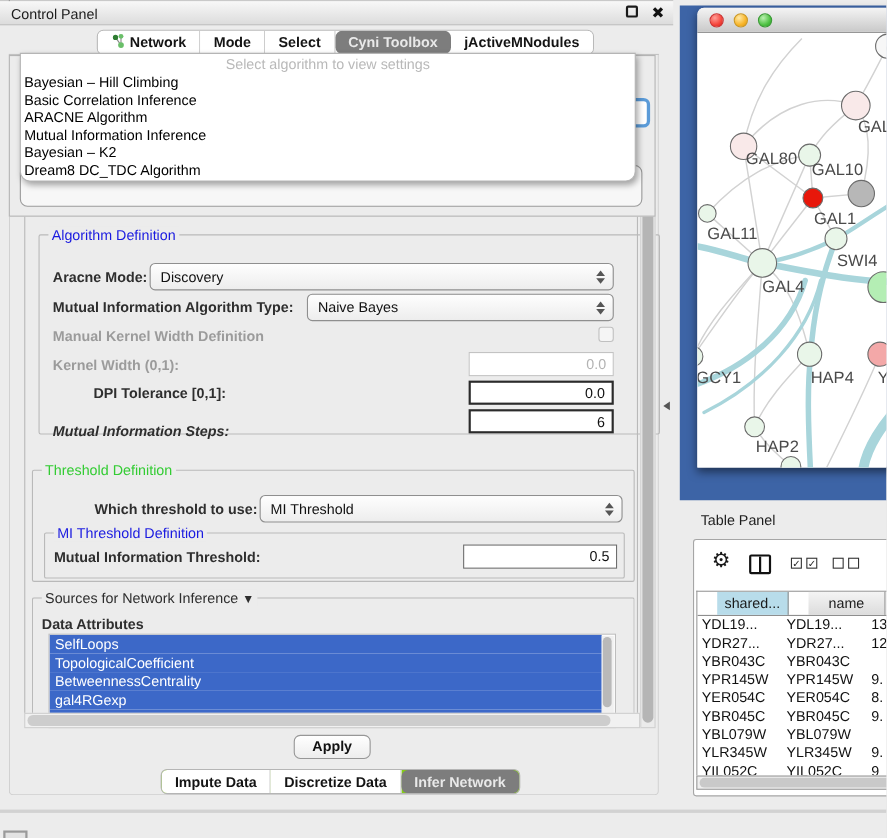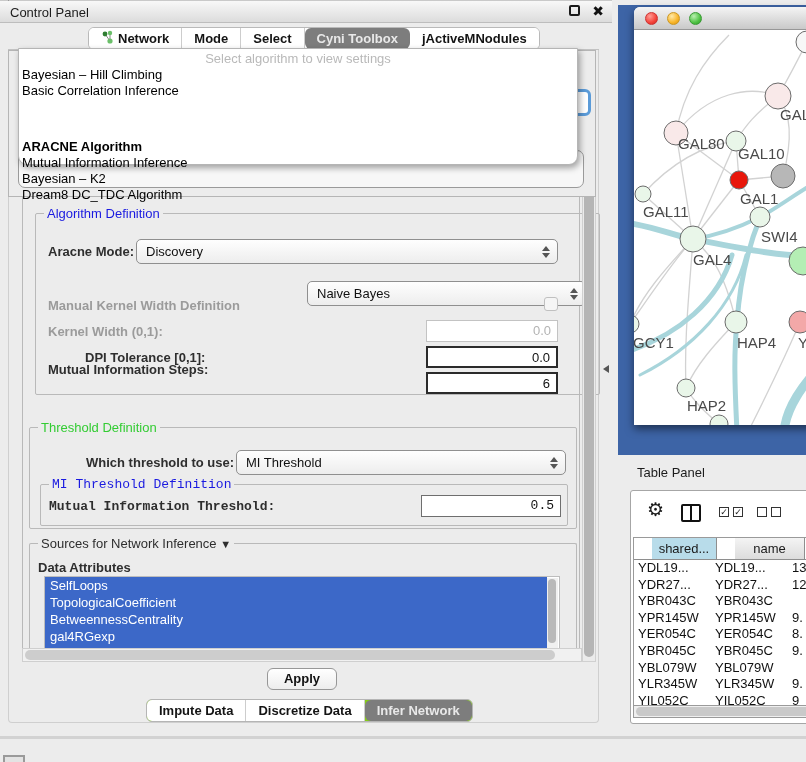--- a/index.html
+++ b/index.html
@@ -31,21 +31,21 @@
   
   .hidden-group { position:absolute; left:8px; top:50px; width:588px; height:147px; border:1px solid #b5b5b5; z-index:1; background:#ececec; }
   .hidden-combo { position:absolute; left:18px; top:150px; width:566px; height:38px; border:1px solid #9a9a9a; border-radius:7px; background:#f7f7f7; z-index:1; }
   .hidden-combo-focus { position:absolute; left:567px; top:89px; width:24px; height:27px; border:3px solid #5b9bd8; border-radius:6px; background:#fff; z-index:1; }
 
   
   .dropdown { position:absolute; left:18px; top:48px; width:560px; height:117px; background:#ffffff;
     border:1px solid #b5b5b5; border-radius:0 0 9px 9px; box-shadow:2px 3px 6px rgba(0,0,0,0.35); z-index:5; padding-top:2px; }
   .dd-prompt { text-align:center; color:#b9b9b9; font-size:13px; height:16px; line-height:16px; }
   .dd-item { font-size:13px; color:#000; height:16px; line-height:16px; padding-left:3px; white-space:nowrap; }
-  .dd-item.selected { font-weight:bold;margin-top:40px; }
+  .dd-item.selected { font-weight:normal; }
 
   
   .fieldset { position:absolute; border:1px solid #b9b9b9; border-radius:2px; }
   .legend { position:absolute; top:-8px; left:8px; background:#ececec; padding:0 3px; font-size:13px; color:#2e2e2e; white-space:nowrap; }
   .legend.blue { color:#1a1ae0; }
   .legend.green { color:#33cc33; }
 
   .lbl { font-size:13px; font-weight:bold; color:#2e2e2e; position:absolute; white-space:nowrap; }
   .lbl.disabled { color:#9b9b9b; }
 
@@ -195,58 +195,59 @@
 
         <span class="lbl" style="left:12px; top:30px;">Aracne Mode:</span>
         <div class="combo" style="left:100px; top:25px; width:422px;">
           <span>Discovery</span>
           <span class="arrows">
               <i class="arr-up"></i>
               <i class="arr-dn"></i>
             </span>
         </div>
 
-        <div class="combo" style="left:243px; top:67px; width:279px;margin-left:28px;">
+        <span class="lbl" style="left:12px; top:58px;">Mutual Information Algorithm Type:</span>
+        <div class="combo" style="left:243px; top:53px; width:279px;">
           <span>Naive Bayes</span>
           <span class="arrows">
               <i class="arr-up"></i>
               <i class="arr-dn"></i>
             </span>
         </div>
 
         <span class="lbl disabled" style="left:12px; top:84px;">Manual Kernel Width Definition</span>
         <span class="checkbox" style="left:508px; top:83px;"></span>
 
         <span class="lbl disabled" style="left:12px; top:110px;">Kernel Width (0,1):</span>
         <div class="field disabled" style="left:390px; top:106px; width:132px;">0.0</div>
 
         <span class="lbl" style="left:29px; top:136px;margin-left:20px;">DPI Tolerance [0,1]:</span>
         <div class="field strong" style="left:390px; top:132px; width:132px;">0.0</div>
 
-        <span class="lbl" style="left:12px; top:148px;">Mutual Information Steps:</span>
+        <span class="lbl" style="left:12px; top:170px;font-style:italic;">Mutual Information Steps:</span>
         <div class="field strong" style="left:390px; top:158px; width:132px;">6</div>
       </div>
 
       <div class="hub-row">
         <span>Hub/Transcription Factor Definition</span><span class="hub-arrow">▶</span>
       </div>
 
       <div class="fieldset" style="left:6px; top:237px; width:548px; height:102px;padding-left:29px;">
         <span class="legend green">Threshold Definition</span>
 
         <span class="lbl" style="left:56px; top:27px;">Which threshold to use:</span>
         <div class="combo" style="left:206px; top:22px; width:330px;">
           <span>MI Threshold</span>
           <span class="arrows">
               <i class="arr-up"></i>
               <i class="arr-dn"></i>
             </span>
         </div>
 
-        <div class="fieldset" style="left:10px; top:56px; width:528px; height:42px;font-family:Liberation Mono, monospace;">
+        <div class="fieldset" style="left:10px; top:56px; width:528px; height:42px;">
           <span class="legend blue">MI Threshold Definition</span>
           <span class="lbl" style="left:8px; top:14px;">Mutual Information Threshold:</span>
           <div class="field thin" style="left:380px; top:10px; width:140px;">0.5</div>
         </div>
       </div>
 
       <div class="fieldset" style="left:6px; top:353px; width:548px; height:112px; border-bottom:none;">
         <span class="legend"><span>Sources for Network Inference</span> <span style="font-size:11px;">▼</span></span>
         <span class="lbl" style="left:8px; top:16px;">Data Attributes</span>
         <div class="attr-list">

